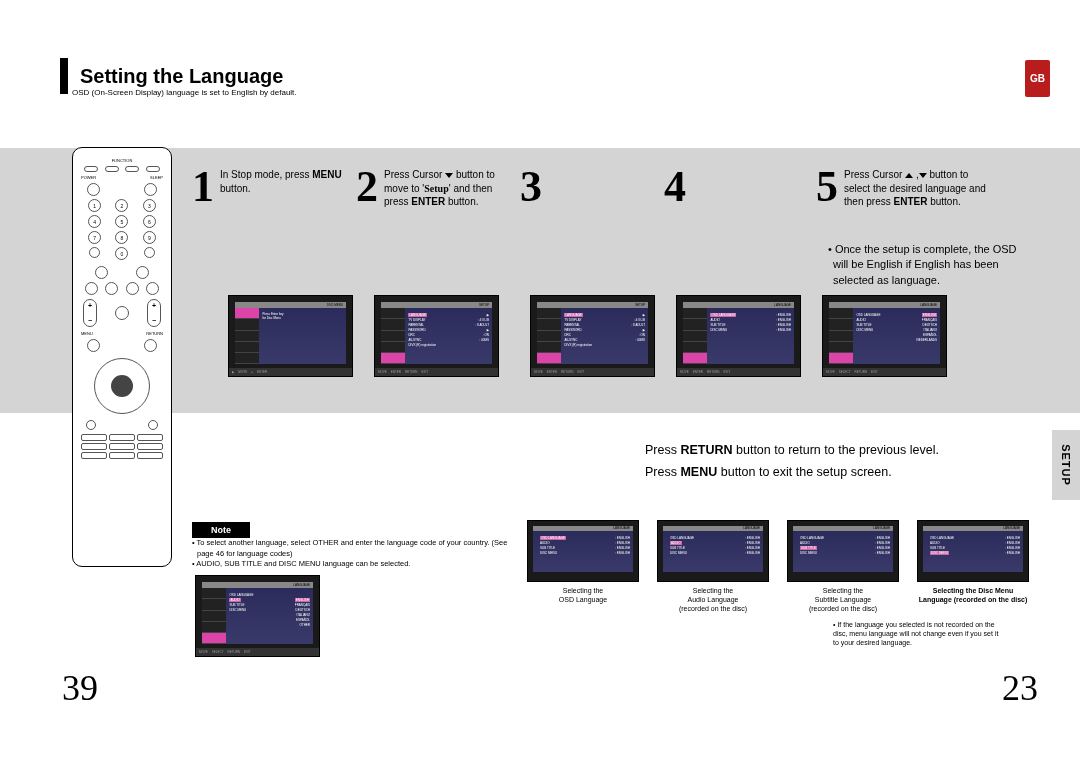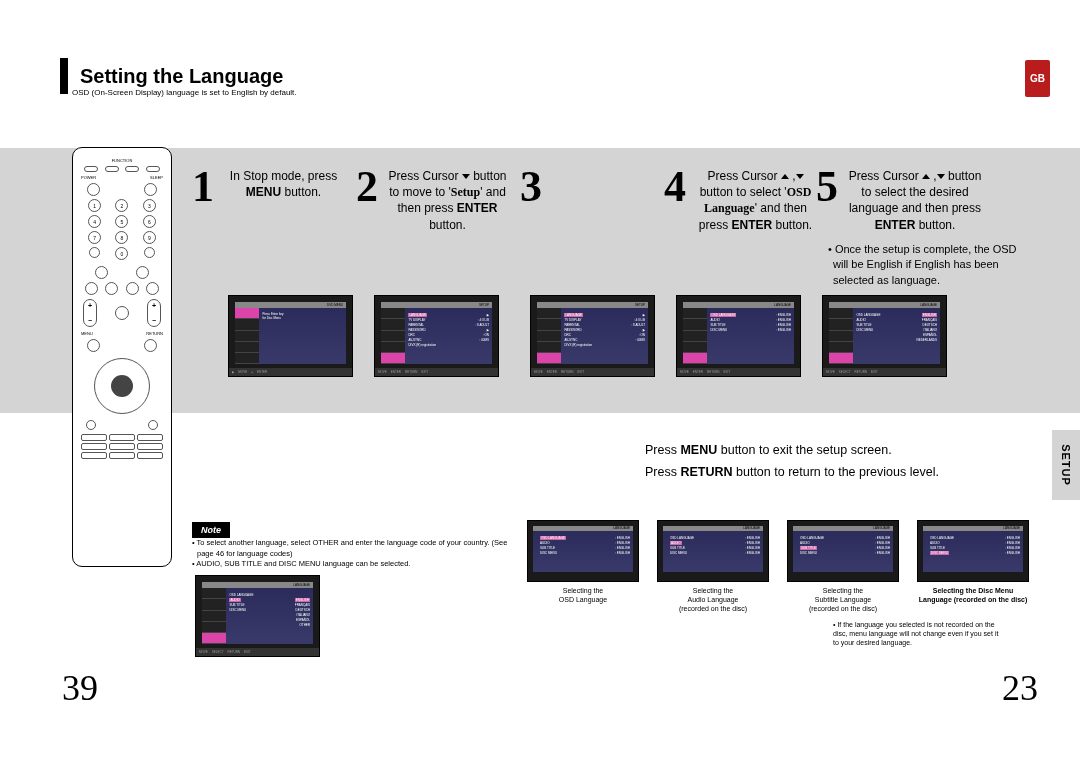--- a/index.html
+++ b/index.html
@@ -27,21 +27,21 @@
   .r-dpad-center { position: absolute; top: 50%; left: 50%; transform: translate(-50%,-50%); width: 22px; height: 22px; background: #444; border-radius: 50%; }
   .r-vol { display:flex; justify-content: space-between; align-items: center; margin: 4px 2px; }
   .r-vol-btn { width: 14px; height: 28px; border: 0.5px solid #555; border-radius: 7px; display:flex; flex-direction:column; align-items:center; justify-content:space-between; padding:2px 0; font-size:7px; font-weight:bold;}
   .r-vol-mid { width:14px; height:14px; border:0.5px solid #555; border-radius:50%;}
   .r-bottom-grid { display:grid; grid-template-columns: repeat(3,1fr); gap:2px; margin-top:4px;}
   .r-bottom-grid div { height:7px; border:0.5px solid #555; border-radius:2px;}
   
   .step-box { position: absolute; top: 168px; width: 155px; }
   .step-head { display: flex; align-items: flex-start; }
   .step-num { font-size: 44px; font-weight: bold; line-height: 0.85; margin-right: 6px; font-family: Georgia, serif; }
-  .step-text { font-size: 12px; line-height: 1.35; text-align: center; }
+  .step-text { font-size: 10px; line-height: 1.35; }
   .step-text b { font-weight: bold; }
   .step-serif { font-family: Georgia, serif; font-weight: bold; }
   
   .screen-thumb { position: absolute; width: 125px; height: 82px; background: #1a1a1a; border: 1px solid #000; }
   .screen-inner { background: linear-gradient(#2a2a5a, #3a3a6a); margin: 6px; height: calc(100% - 18px); position: relative; }
   .screen-sidebar { position:absolute; left:0; top:0; bottom:0; width:22%; background:#222; display:flex; flex-direction:column;}
   .screen-tab { flex:1; border-bottom:0.5px solid #444; font-size:3px; color:#ccc; display:flex; align-items:center; padding-left:2px;}
   .screen-tab.active { background:#d4a; color:#fff;}
   .screen-body { position:absolute; left:22%; right:0; top:0; bottom:0; padding:3px; font-size:3px; color:#fff;}
   .screen-header { position:absolute; top:0; left:0; right:0; height:10%; background:#888; font-size:3px; color:#000; display:flex; justify-content:space-between; padding:0 3px; align-items:center;}
@@ -50,21 +50,21 @@
   .screen-hl { background:#c6a; padding:0 1px;}
   
   .osd-note { position: absolute; top: 242px; left: 828px; font-size: 11px; line-height: 1.4; width: 200px; }
   
   .setup-tab { position: absolute; top: 430px; right: 0; width: 28px; height: 70px; background: #d4d4d4; display: flex; align-items: center; justify-content: center; }
   .setup-tab span { transform: rotate(90deg); font-size: 11px; font-weight: bold; letter-spacing: 1px; white-space: nowrap; }
   
   .nav-note-box { position: absolute; top: 435px; left: 645px; }
   .nav-note { font-size: 12.5px; margin: 8px 0; }
   
-  .note-badge { position: absolute; top: 522px; left: 192px; background: #000; color: #fff; font-size: 9px; font-weight: bold; padding: 3px 9px; font-style: italic; }
+  .note-badge { position: absolute; top: 522px; left: 192px; background: #000; color: #fff; font-size: 9px; font-weight: bold; padding: 3px 19px; }
   .note-text { position: absolute; top: 538px; left: 192px; font-size: 7.5px; line-height: 1.4; width: 330px; }
   .note-text li { list-style: none; text-indent: -5px; padding-left: 5px; }
   .note-text li::before { content: "• "; }
   
   .thumb-grid { position: absolute; top: 520px; left: 527px; display: flex; gap: 18px; }
   .thumb-item { width: 112px; }
   .thumb-img { width: 112px; height: 62px; background:#1a1a1a; border:1px solid #000;}
   .thumb-inner { background: linear-gradient(#2a2a5a, #3a3a6a); margin:5px; height: calc(100% - 14px); position:relative;}
   .thumb-caption { font-size: 7px; text-align: center; margin-top: 4px; line-height: 1.3; }
   .thumb-caption b { font-weight: bold; }
@@ -200,21 +200,20 @@
       </div>
   </div>
   <div class="step-box" style="left:520px">
     <div class="step-head">
         <div class="step-num">3</div>
       </div>
   </div>
   <div class="step-box" style="left:664px">
     <div class="step-head">
         <div class="step-num">4</div>
-        <div class="step-text">Press Cursor <span class="cursor-icon up"></span> ,<span class="cursor-icon down"></span> button to select '<span class="step-serif">OSD Language</span>' and then press <b>ENTER</b> button.</div>
       </div>
   </div>
   <div class="step-box" style="left:816px; width:170px">
     <div class="step-head">
         <div class="step-num">5</div>
         <div class="step-text">Press Cursor <span class="cursor-icon up"></span> ,<span class="cursor-icon down"></span> button to select the desired language and then press <b>ENTER</b> button.</div>
       </div>
   </div>
 
   <ul class="osd-note">
@@ -428,22 +427,22 @@
         <span>RETURN</span>
         <span>EXIT</span>
       </div>
   </div>
 
   <div class="setup-tab">
       <span>SETUP</span>
     </div>
 
   <div class="nav-note-box">
+    <div class="nav-note">Press <b>RETURN</b> button to return to the previous level.</div>
     <div class="nav-note">Press <b>MENU</b> button to exit the setup screen.</div>
-    <div class="nav-note">Press <b>RETURN</b> button to return to the previous level.</div>
   </div>
 
   <div class="note-badge">Note</div>
   <ul class="note-text">
     <li>To select another language, select OTHER and enter the language code of your country. (See page 46 for language codes)</li>
     <li>AUDIO, SUB TITLE and DISC MENU language can be selected.</li>
   </ul>
 
   <div class="lang-thumb">
     <div class="screen-inner">

